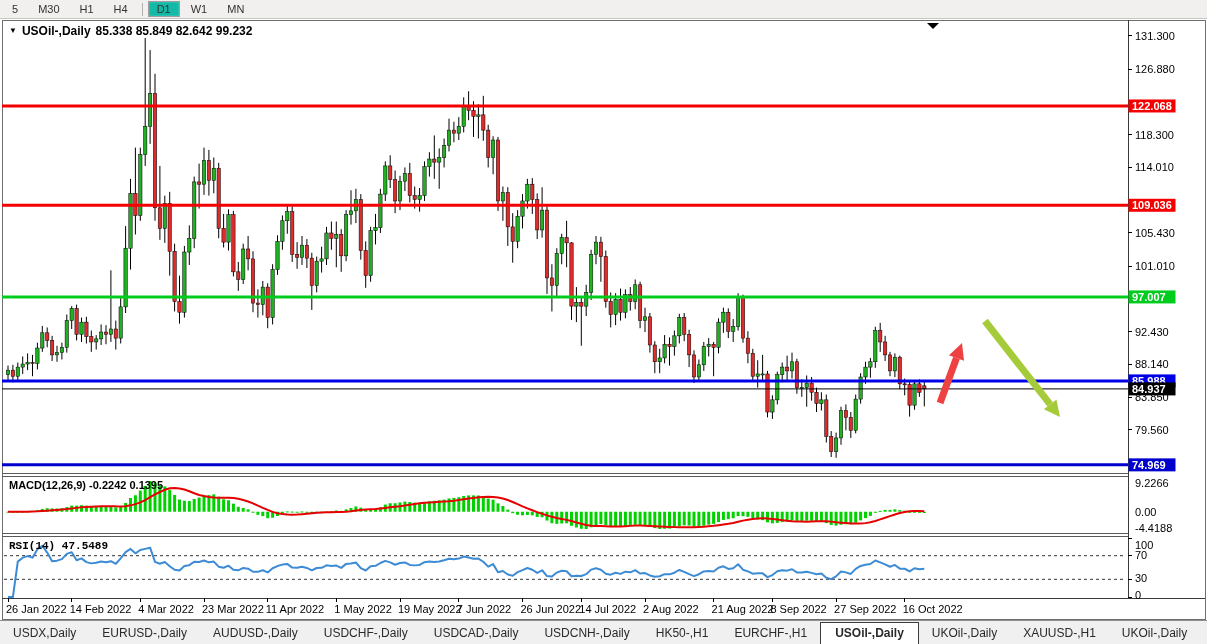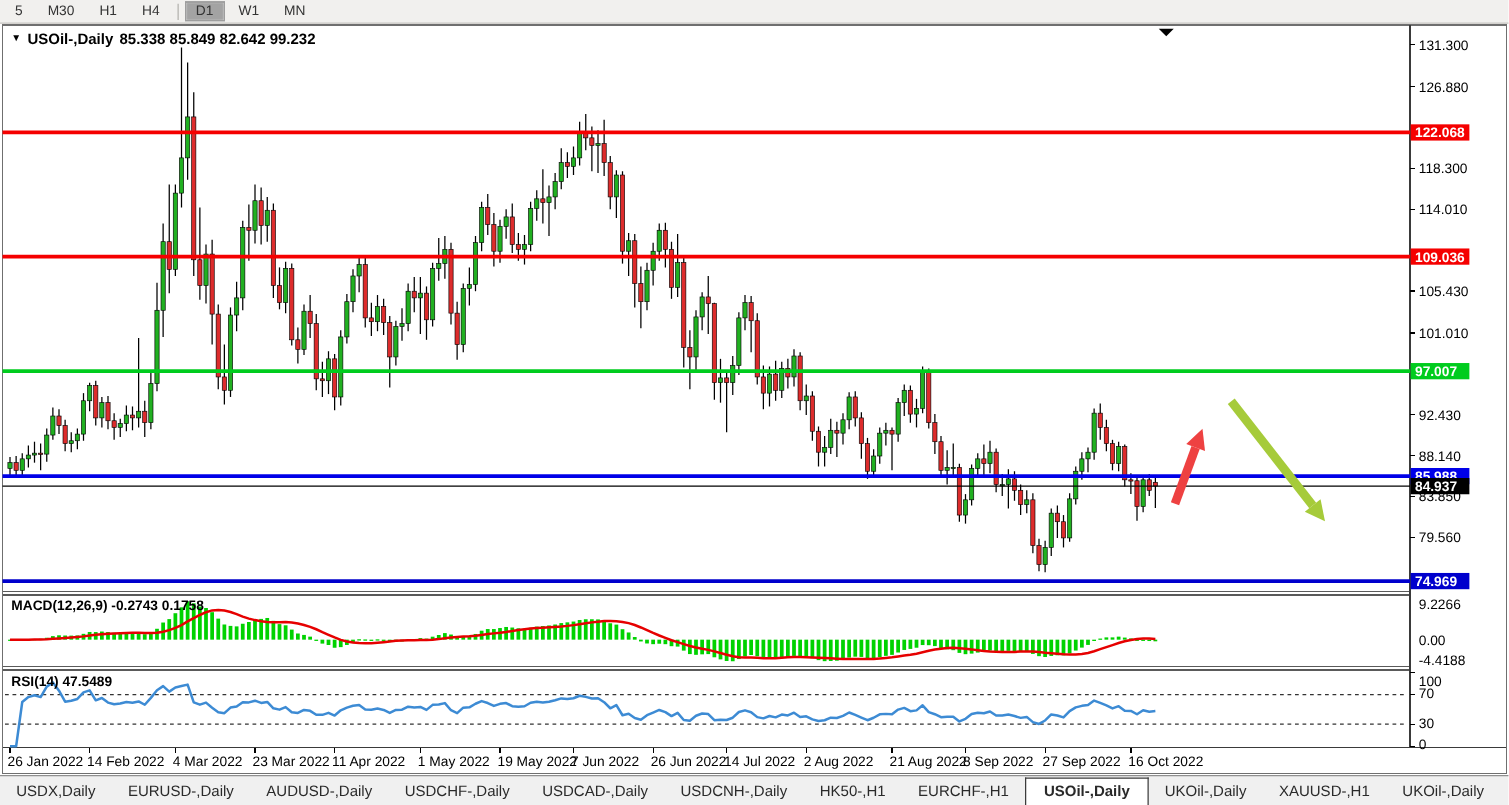--- a/index.html
+++ b/index.html
@@ -2,21 +2,21 @@
 <html><head>
 <meta charset="utf-8">
 <style>
   html,body{margin:0;padding:0;background:#fff;}
   .app{position:relative;width:1207px;height:644px;background:#ffffff;
        font-family:"Liberation Sans",sans-serif;overflow:hidden;}
   
   .toolbar{position:absolute;left:0;top:0;width:1207px;height:19px;background:#f1f0ee;
            border-bottom:1px solid #c8c6c2;display:flex;align-items:center;padding-left:2px;box-sizing:border-box;}
   .pbtn{font-size:11px;color:#333;padding:1px 8px;margin:0 1px;border:1px solid transparent;cursor:default;}
-  .pbtn.active{background:#a3a3a3;border:1px solid #9d9d9d;box-shadow:inset 0 0 1px #fff;}
+  .pbtn.active{background:#14b8a6;border:1px solid #9d9d9d;box-shadow:inset 0 0 1px #fff;}
   .tb-sep{width:1px;height:13px;background:#b3b1ad;margin:0 4px;}
   
   svg{position:absolute;left:0;top:0;}
   
   .chart-title{position:absolute;left:9px;top:24px;font-size:12px;font-weight:bold;color:#000;display:flex;align-items:center;gap:5px;}
   .chart-title .tri{font-size:8px;line-height:1;}
   .ind-label{position:absolute;font-size:11px;font-weight:bold;color:#000;}
   
   .tabbar{position:absolute;left:0;top:620px;width:1207px;height:24px;background:#f0f0f0;
           border-top:1px solid #8f8f8f;display:flex;align-items:center;overflow:hidden;}
@@ -720,23 +720,23 @@
     </svg>
 
   <div class="chart-title">
     <span class="tri">▼</span>
     <span>USOil-,Daily</span>
     <span>85.338 85.849 82.642 99.232</span>
   </div>
 
   <div class="ind-label" style="left:9px;top:479px;">
     <span>MACD(12,26,9)</span>
-    <span>-0.2743 0.1758</span>
+    <span>-0.2242 0.1395</span>
   </div>
-  <div class="ind-label" style="left:9px;top:540px;">
+  <div class="ind-label" style="left:9px;top:540px;font-family:Liberation Mono, monospace;">
     <span>RSI(14)</span>
     <span>47.5489</span>
   </div>
 
   <div class="tabbar" id="tabbar">
       <div class="tab-sep"></div>
       <div class="tab">USDX,Daily</div>
       <div class="tab-sep"></div>
       <div class="tab">EURUSD-,Daily</div>
       <div class="tab-sep"></div>

